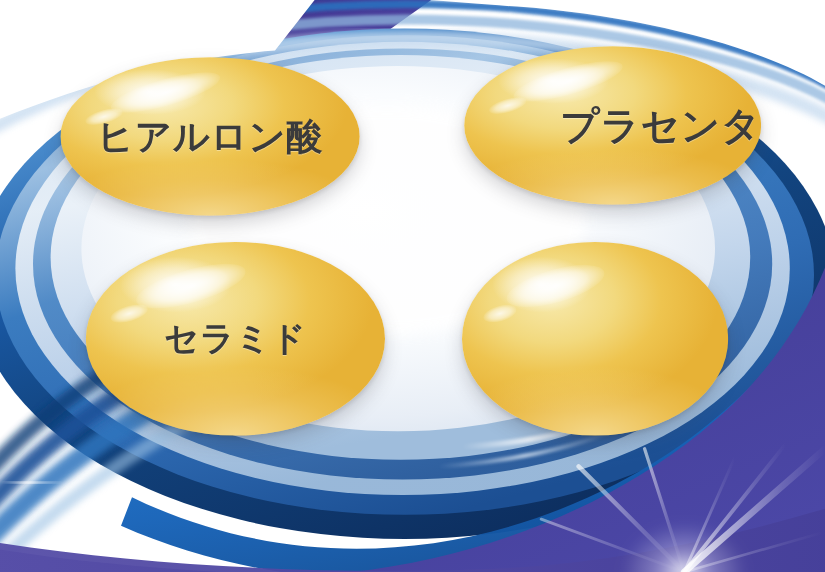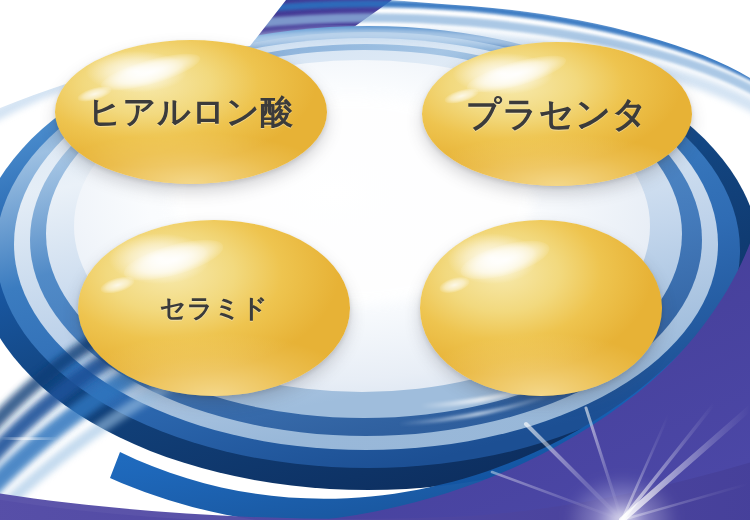--- a/index.html
+++ b/index.html
@@ -59,28 +59,28 @@
   .pill-label {
     position: relative;
     z-index: 3;
     color: #3b3b3b;
     font-weight: 700;
     letter-spacing: 0.02em;
     white-space: nowrap;
     text-shadow: 0 1px 0 rgba(255,255,255,0.35);
   }
 
-  #pill-hyaluronic { left: 55px;  top: 40px;  width: 272px; height: 144px; font-family: Liberation Mono, monospace; }
-  #pill-placenta   { left: 422px; top: 42px;  width: 270px; height: 144px; }
+  #pill-hyaluronic { left: 55px;  top: 52px;  width: 272px; height: 144px; font-family: Liberation Mono, monospace; }
+  #pill-placenta   { left: 422px; top: 42px;  width: 270px; height: 144px; justify-content: flex-end; }
   #pill-ceramide   { left: 78px;  top: 220px; width: 272px; height: 176px; }
   #pill-squalane   { left: 420px; top: 220px; width: 242px; height: 176px; }
 
   #pill-hyaluronic .pill-label { font-size: 33px; }
   #pill-placenta   .pill-label { font-size: 35px; }
-  #pill-ceramide   .pill-label { font-size: 26px; }
+  #pill-ceramide   .pill-label { font-size: 31px; }
   #pill-squalane   .pill-label { font-size: 35px; }
 </style>
 </head>
 <body>
 
 <div id="stage">
 
   <svg id="bg-svg" viewBox="0 0 750 520" preserveAspectRatio="none">
     <defs>
 

